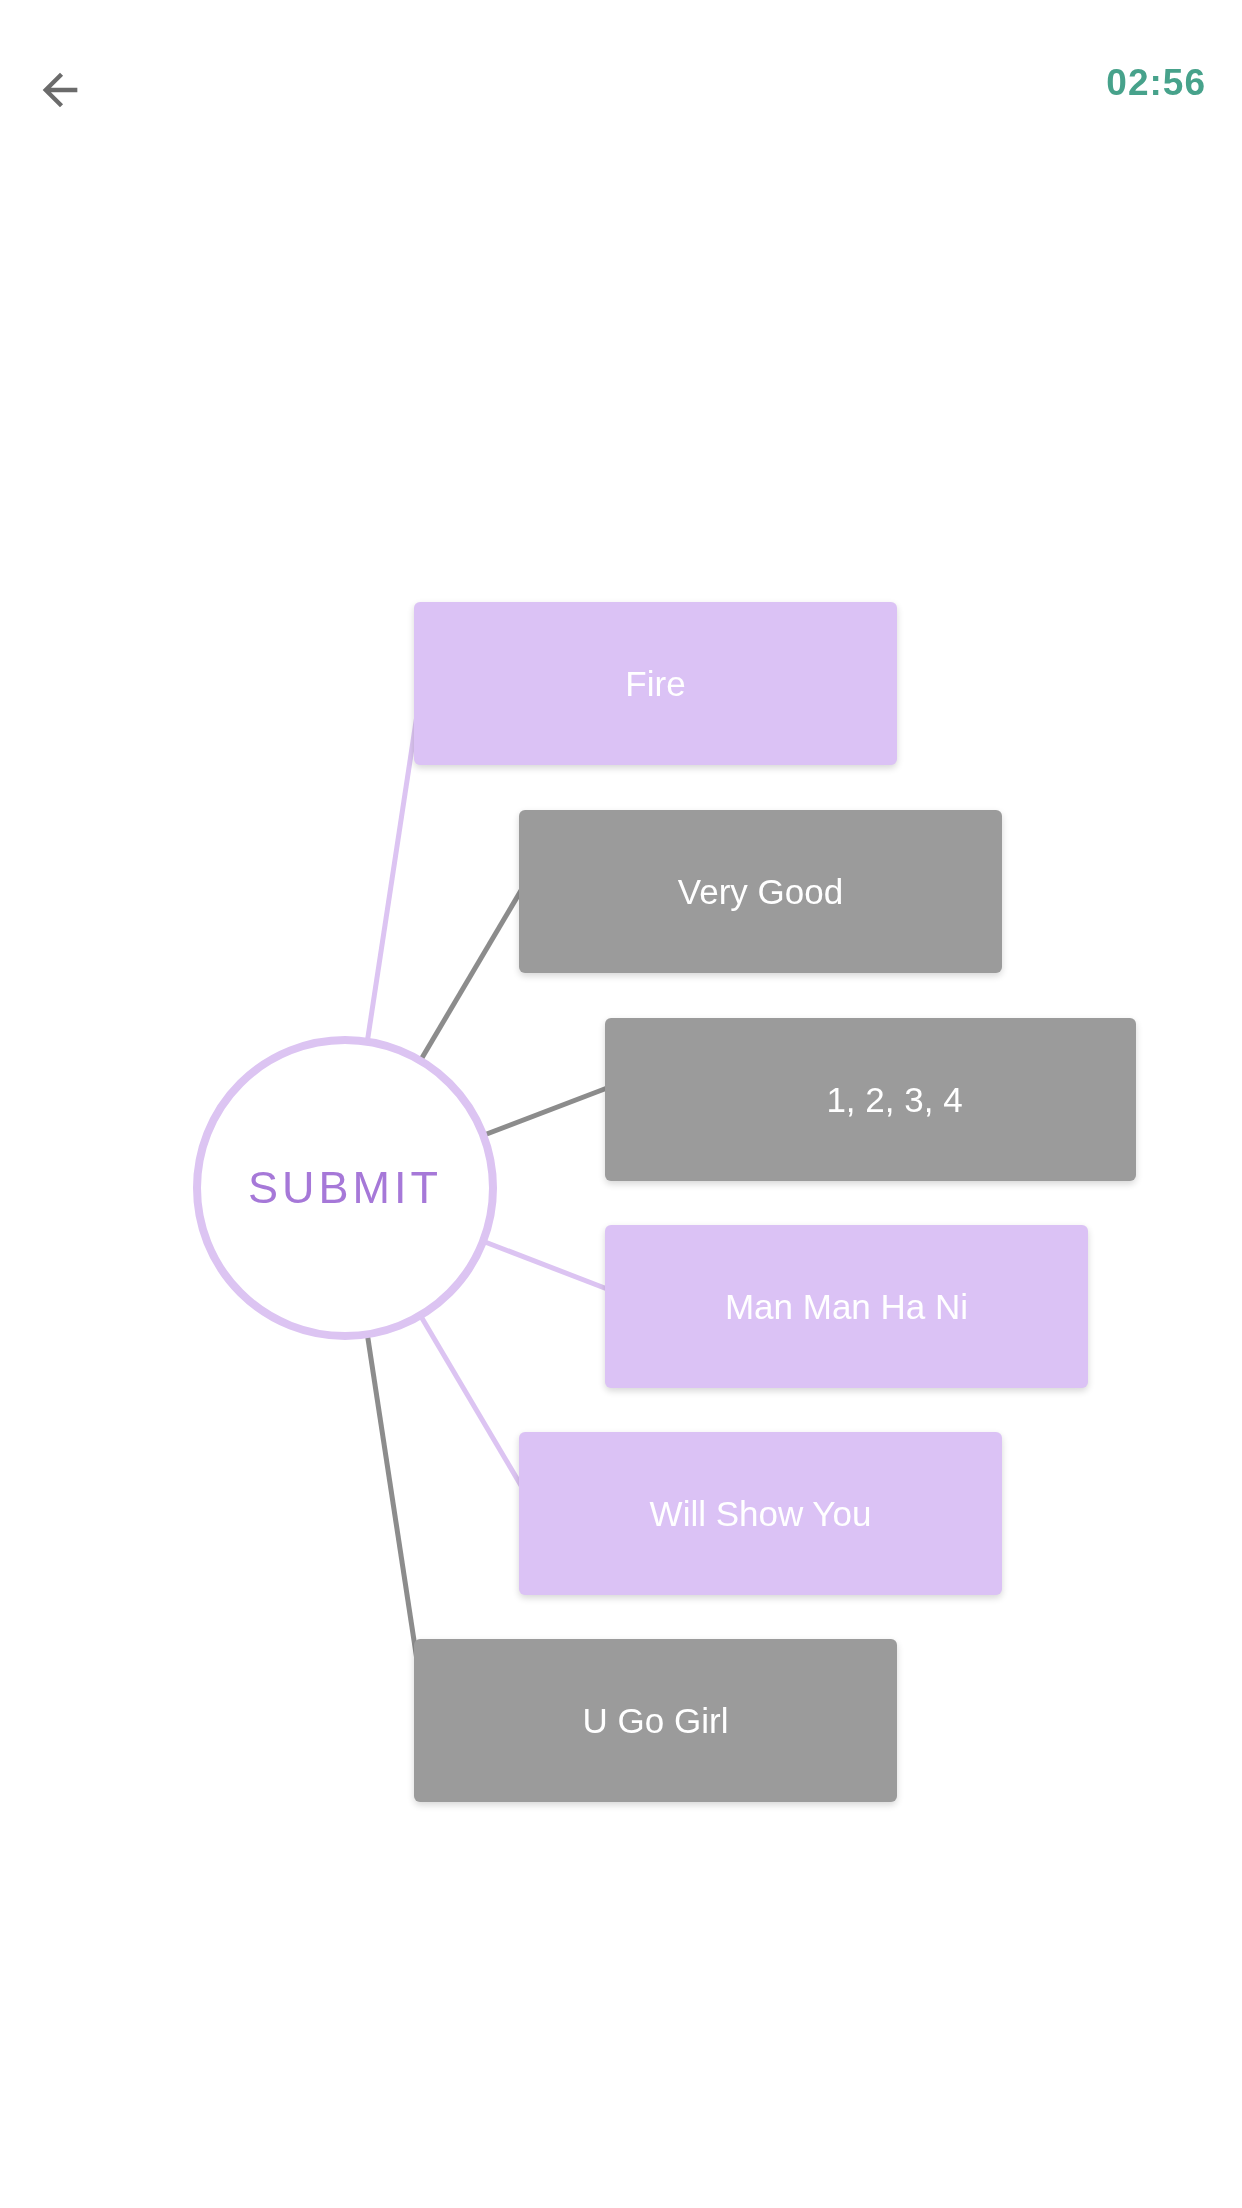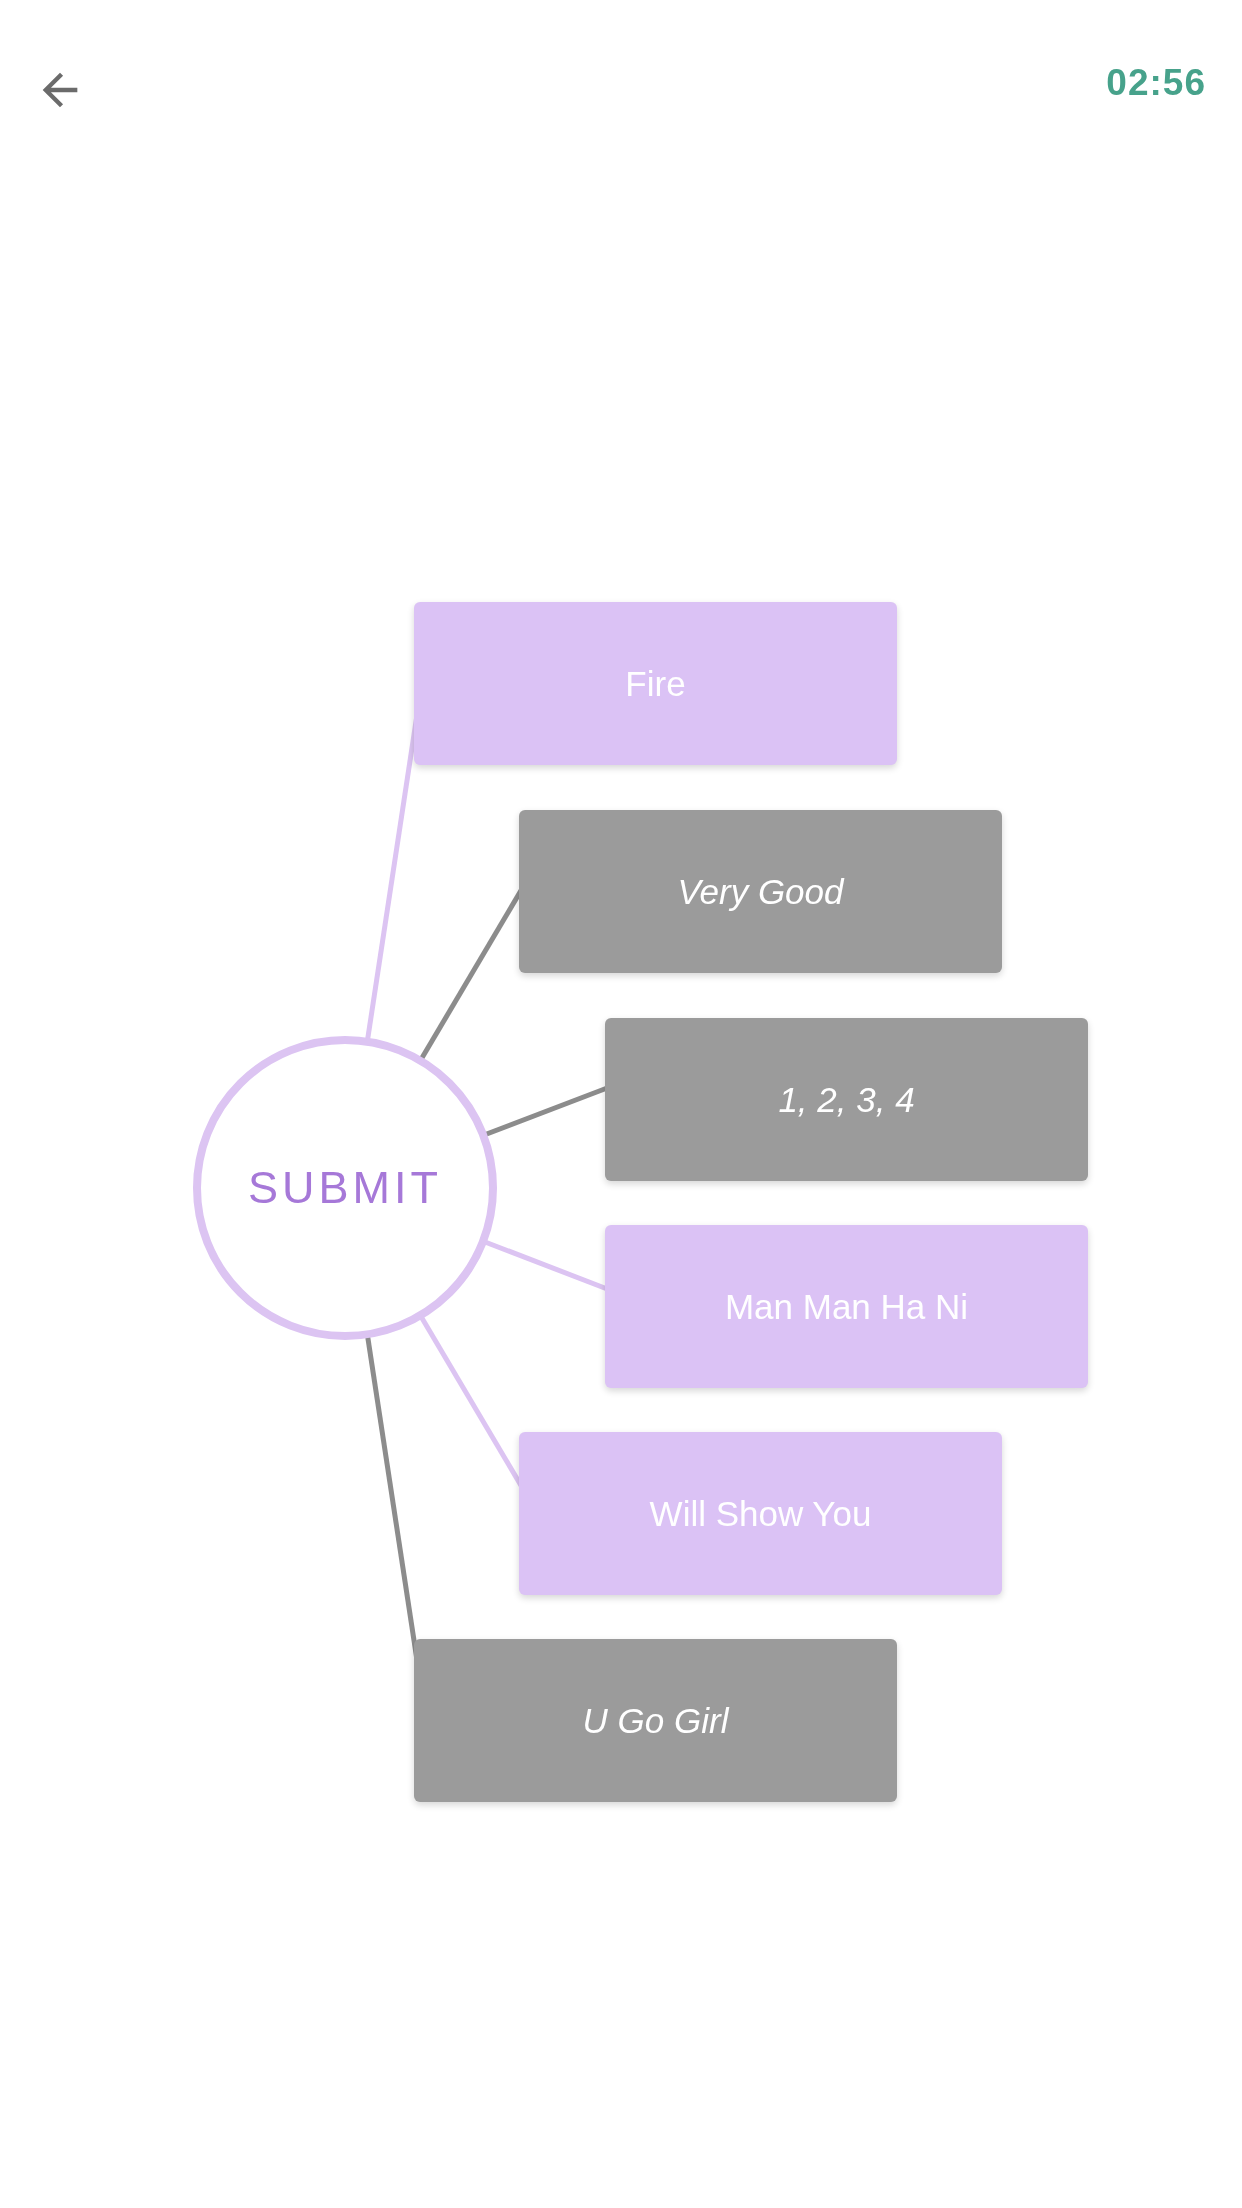--- a/index.html
+++ b/index.html
@@ -42,25 +42,25 @@
 
   
   .option{
     position:absolute;width:483px;height:163px;border-radius:6px;
     display:flex;align-items:center;justify-content:center;
     z-index:2;cursor:pointer;
     color:var(--option-text,#ffffff);font-size:35px;
     box-shadow:0 3px 7px rgba(0,0,0,0.16);
   }
   .option[data-variant="purple"]{background:var(--purple-box,#dbc2f5);}
-  .option[data-variant="gray"]{background:var(--gray-box,#9b9b9b);font-style:italic;}
+  .option[data-variant="gray"]{background:var(--gray-box,#9b9b9b);}
 
   .opt-0{left:414px;top:570px;}
   .opt-1{left:519px;top:778px;}
-  .opt-2{left:605px;top:986px;}
+  .opt-2{left:605px;top:986px;padding-left:48px;}
   .opt-3{left:605px;top:1193px;}
   .opt-4{left:519px;top:1400px;}
   .opt-5{left:414px;top:1607px;}
 </style>
 </head>
 <body>
 
 <div class="screen">
 
   <svg class="lines" viewBox="0 0 1242 2208" width="1242" height="2208">

